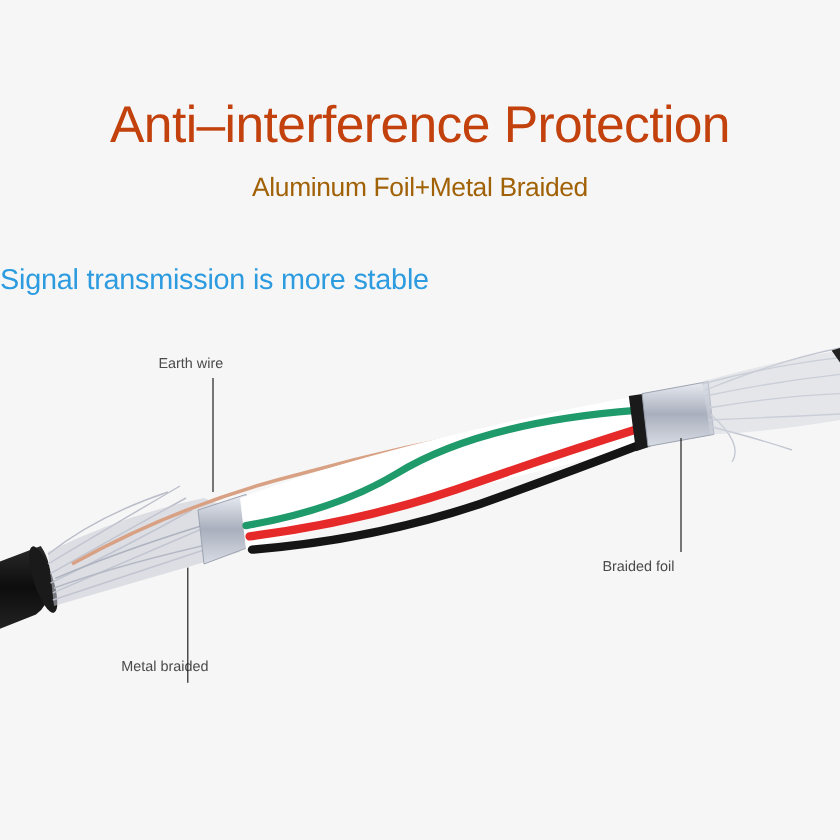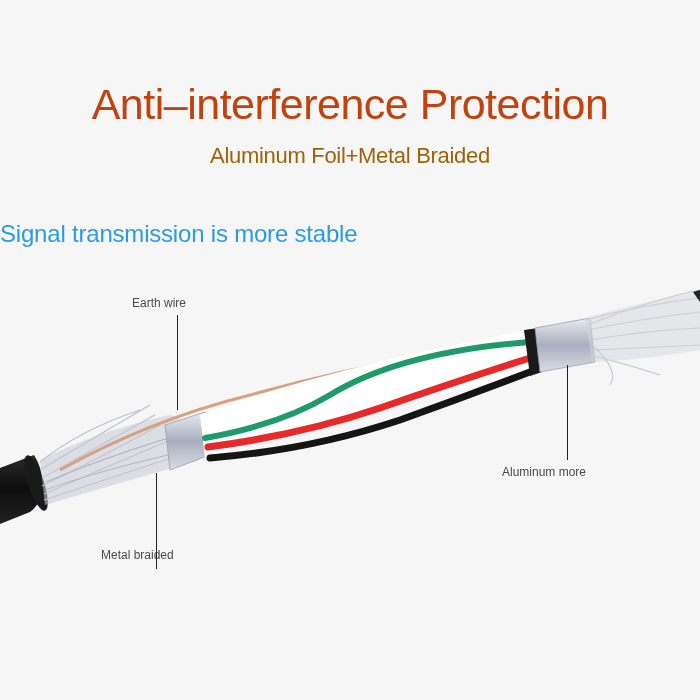--- a/index.html
+++ b/index.html
@@ -95,17 +95,17 @@
     <path d="M592 345 Q620 370 610 385"></path>
     <path d="M588 325 Q650 300 700 290"></path>
   </g>
   <path d="M585 318 Q650 300 700 292 L700 350 Q640 360 592 362 Z" fill="#d2d5de" opacity="0.5"></path>
   <path d="M693 292 L700 290 L700 302 Z" fill="#222"></path>
 </svg>
 
 <div class="label" style="left:132px; top:293px;">Earth wire</div>
 <div class="leader" style="left:177px; top:315px; height:95px;"></div>
 
-<div class="label" style="left:502px; top:462px;">Aluminum more</div>
+<div class="label" style="left:502px; top:462px;">Braided foil</div>
 <div class="leader" style="left:567px; top:365px; height:95px;"></div>
 
 <div class="label" style="left:101px; top:545px;">Metal braided</div>
 <div class="leader" style="left:156px; top:473px; height:96px;"></div>
 
 </body></html>

